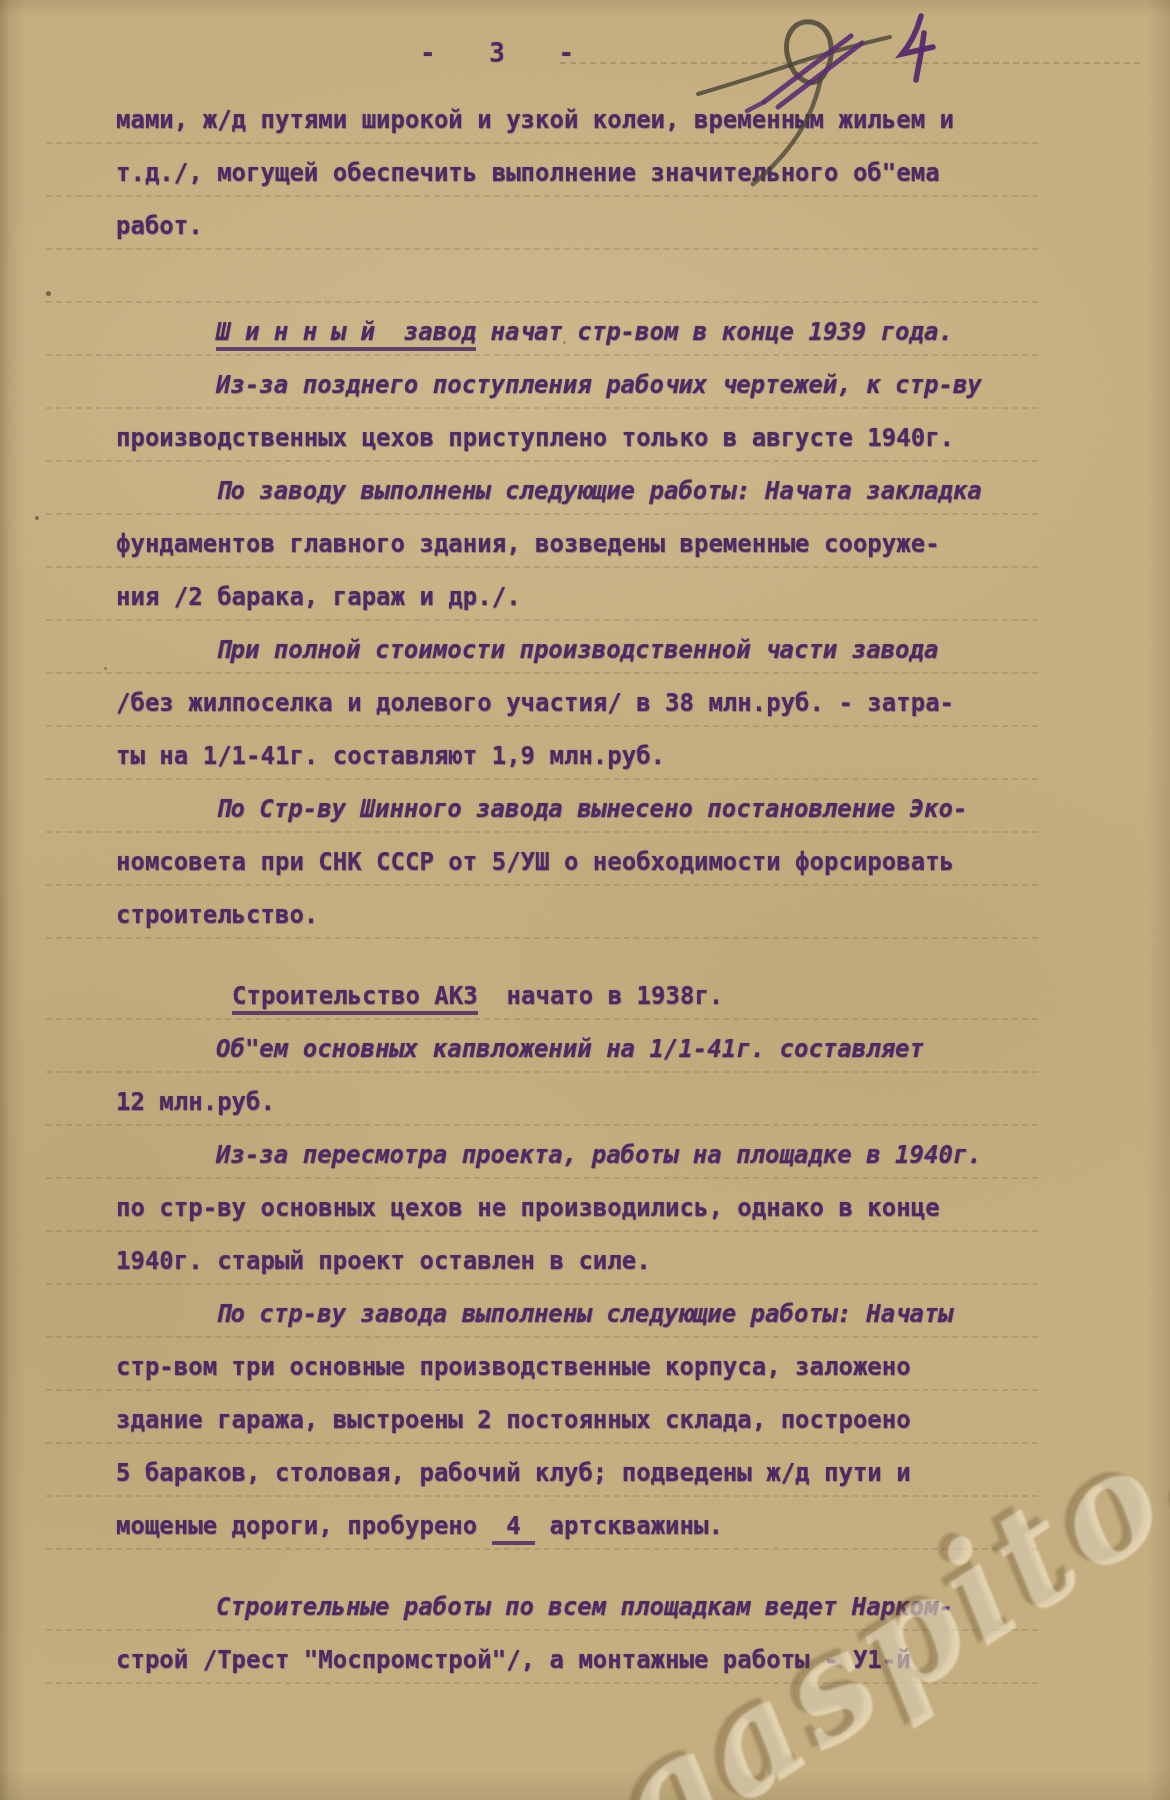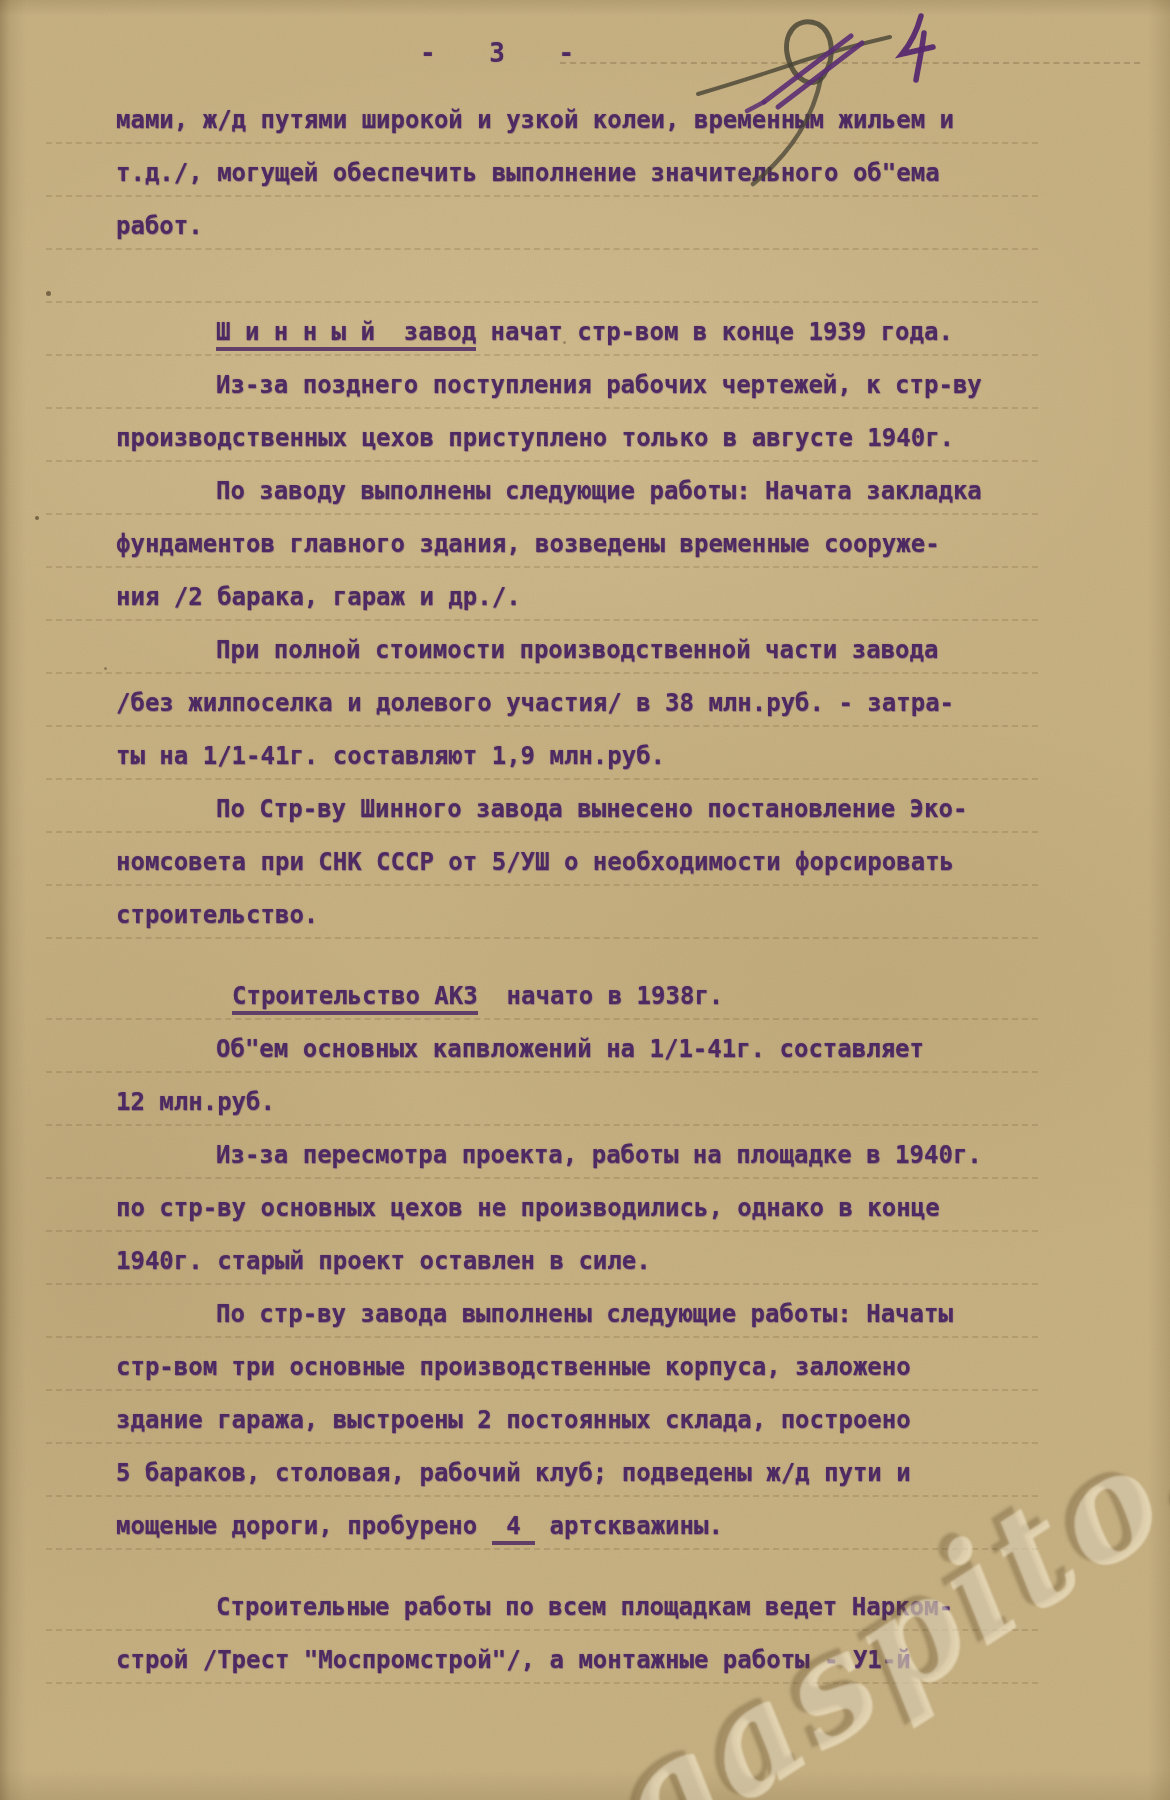--- a/index.html
+++ b/index.html
@@ -38,21 +38,21 @@
     color:#4e2a63;
     text-shadow:0 0 1.2px rgba(80,45,102,0.50), 0.5px 0.5px 0 rgba(80,45,102,0.35);
     white-space:pre-wrap;
     margin-left:26px;
   }
   .line{position:relative;height:53px;}
   .line::after{
     content:"";position:absolute;left:-70px;right:-48px;bottom:3px;
     border-bottom:2px dashed rgba(105,80,42,0.20);
   }
-  .line.indent{padding-left:100px;}
+  .line.indent{padding-left:100px;font-style:italic;}
   .line.indent-lg{padding-left:116px;}
   .line.gap{margin-top:28px;}
   .line .u{
     border-bottom:4px solid rgba(78,42,99,0.85);
     padding-bottom:1px;
   }
   .handwriting{position:absolute;inset:0;z-index:4;pointer-events:none;}
   .watermark{
     position:absolute;left:615px;top:1398px;width:740px;height:370px;z-index:5;
     display:flex;align-items:center;justify-content:center;

